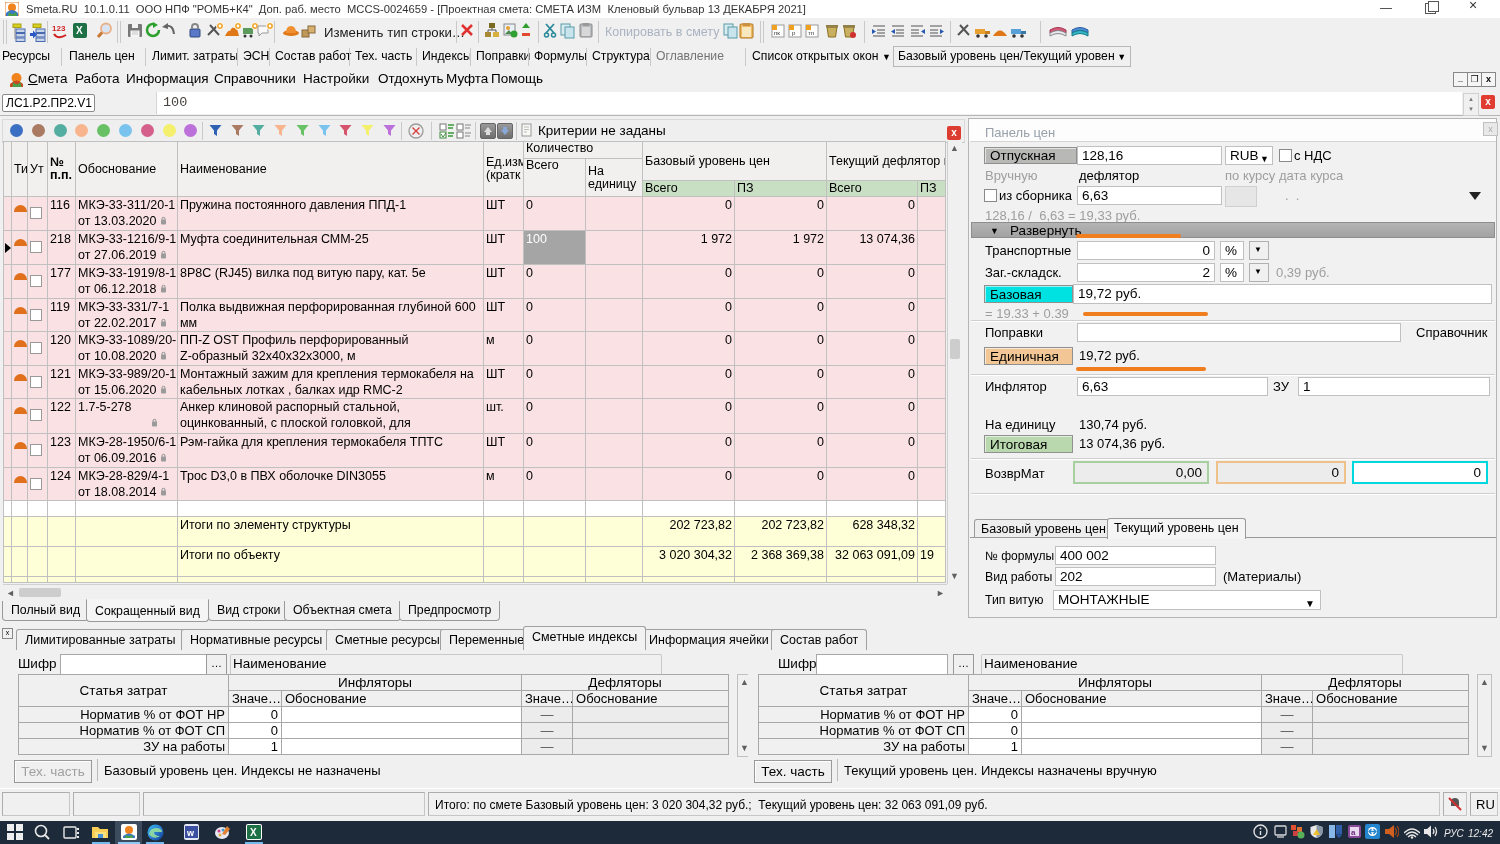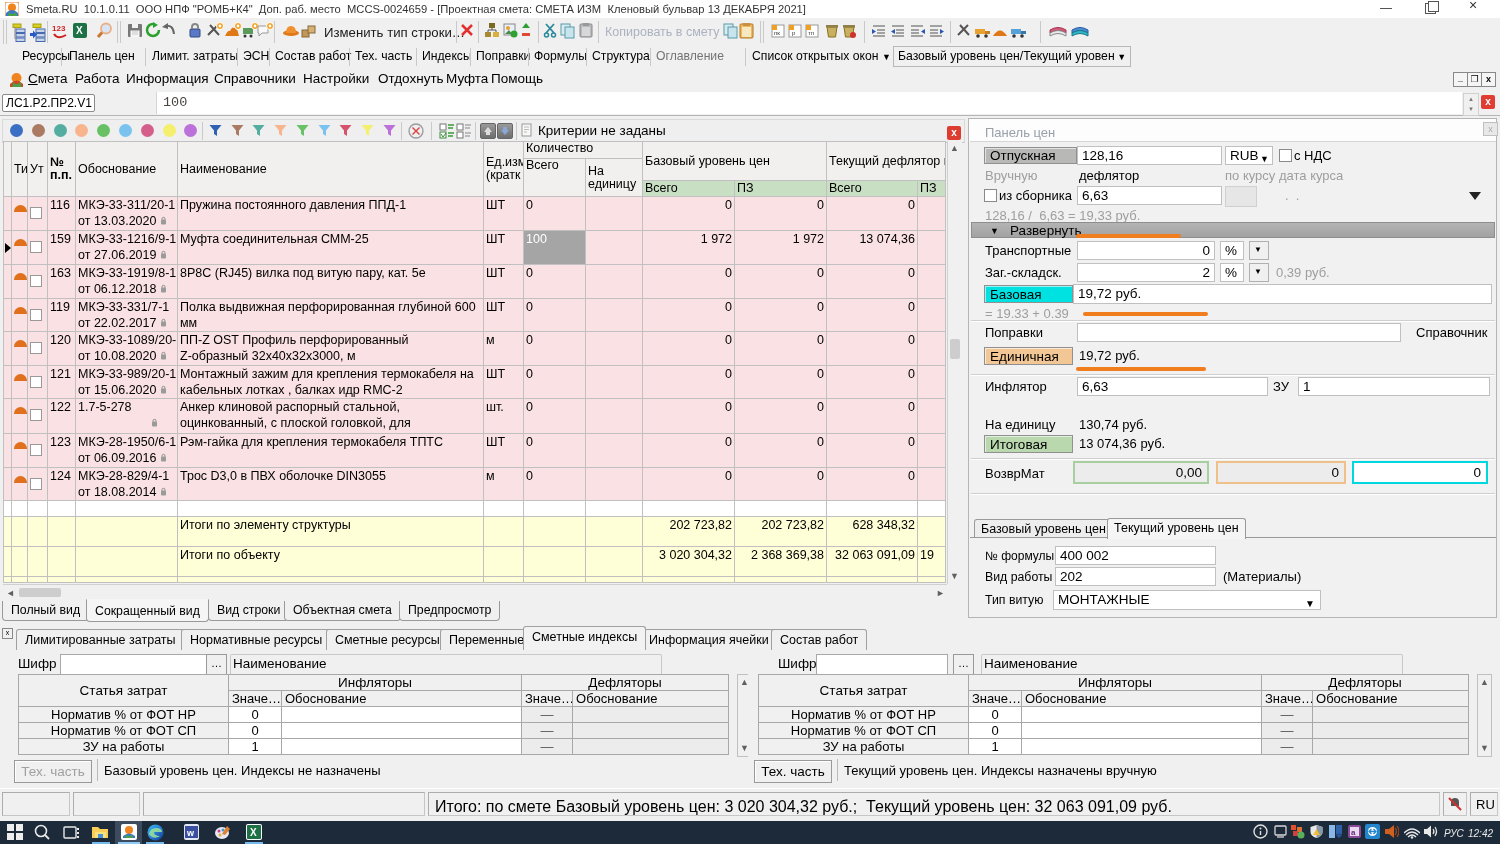--- a/index.html
+++ b/index.html
@@ -58,21 +58,21 @@
 .ptab{position:absolute;font-size:12.5px;height:18px;line-height:18px;padding:0 6px;white-space:nowrap;border:1px solid #9a9a9a;border-bottom:none;border-radius:3px 3px 0 0;background:#ededed;}
 .ptab.act{background:#f5f5f5;height:20px;z-index:2;}
 
 #btabs{left:0;top:625px;width:1500px;height:26px;background:#f0f0f0;}
 .btab{position:absolute;top:4px;height:20px;line-height:20px;font-size:12.5px;padding:0 8px;border:1px solid #a0a0a0;border-bottom:none;border-radius:3px 3px 0 0;background:#f0f0f0;}
 .btab.act{top:1px;height:23px;background:#f2f2f2;z-index:2;}
 .bpanel{position:absolute;top:651px;width:744px;height:132px;background:#f0f0f0;}
 .shifr{position:absolute;top:3px;height:20px;}
 .shifr .lb{position:absolute;left:4px;top:2px;font-size:13.5px;}
 .btable{border-collapse:collapse;table-layout:fixed;position:absolute;background:#fff;width:710px;}
-.btable td,.btable th{border:1px solid #a8a8a8;font-size:13px;font-weight:normal;padding:0 3px;overflow:hidden;white-space:nowrap;text-align:center;}
+.btable td,.btable th{border:1px solid #a8a8a8;font-size:13px;font-weight:normal;padding:0 3px;overflow:hidden;white-space:nowrap;text-align:right;}
 .btable th{background:#f0f0f0;text-align:center;}
 .btable td.gr{background:#ececec;text-align:center;color:#555;}
 .btable td.gr2{background:#ececec;}
 .techrow{position:absolute;height:24px;font-size:13.5px;}
 .techbtn{position:absolute;left:0;top:1px;width:76px;height:21px;border:1px solid #999;background:#f0f0f0;text-align:center;line-height:21px;box-shadow:inset 1px 1px 0 #fff;}
 #sbar{left:0;top:788px;width:1500px;height:33px;background:#f0f0f0;border-top:1px solid #fff;}
 .spanl{position:absolute;top:3px;height:24px;border:1px solid #c6c6c6;border-top-color:#adadad;border-left-color:#adadad;background:#f0f0f0;box-sizing:border-box;}
 #taskbar{left:0;top:821px;width:1500px;height:23px;background:#1d2a3a;}
 .tico{position:absolute;top:3px;}
 .tuline{position:absolute;top:21px;height:2px;background:#76b9ed;}
@@ -291,21 +291,21 @@
  <svg class="ico" style="left:1048px" width="20" height="18">
       <path d="M2 8 q8 -5 16 0 v3 q-8 -5 -16 0z" fill="#d85a78" stroke="#a03050"></path>
       <path d="M2 11 q8 -5 16 0 v3 q-8 -5 -16 0z" fill="#e8eaf0" stroke="#888"></path>
     </svg>
  <svg class="ico" style="left:1070px" width="20" height="18">
       <path d="M2 8 q8 -5 16 0 v3 q-8 -5 -16 0z" fill="#4a90d8" stroke="#2858a0"></path>
       <path d="M2 11 q8 -5 16 0 v3 q-8 -5 -16 0z" fill="#30b8c8" stroke="#1a7a88"></path>
     </svg>
 </div>
 <div class="ab" id="tabsrow">
- <div class="tabb" style="left:22px">Ресурсы</div>
+ <div class="tabb" style="left:2px">Ресурсы</div>
     <div class="tsep" style="left:61px"></div>
  <div class="tabb" style="left:69px">Панель цен</div>
     <div class="tsep" style="left:145px"></div>
  <div class="tabb" style="left:152px">Лимит. затраты</div>
     <div class="tsep" style="left:237px"></div>
  <div class="tabb" style="left:243px">ЭСН</div>
     <div class="tsep" style="left:269px"></div>
  <div class="tabb" style="left:275px">Состав работ</div>
     <div class="tsep" style="left:349px"></div>
  <div class="tabb" style="left:355px">Тех. часть</div>
@@ -483,39 +483,39 @@
         <td class="pk"></td>
       </tr>
 <tr style="height:34px">
         <td class="pk" style="padding:0;vertical-align:middle">
           <svg width="8" height="12">
             <path d="M1 1 l6 5 -6 5z" fill="#000"></path>
           </svg>
         </td>
         <td class="pk"><span class="mound" style="margin-top:8px"></span></td>
         <td class="pk"><span class="cbx" style="margin-top:10px"></span></td>
-        <td class="pk">159</td>
+        <td class="pk">218</td>
         <td class="pk">МКЭ-33-1216/9-1<br>от 27.06.2019 <svg width="7" height="10" style="vertical-align:-1px;display:inline">
             <path d="M2 3.8 v-1 a1.5 1.5 0 0 1 3 0 V3.8" stroke="#8a8a8a" stroke-width="1" fill="none"></path>
             <rect x="1" y="3.6" width="5" height="5" rx="1" fill="#9a9a9a"></rect>
           </svg></td>
         <td class="pk">Муфта соединительная СММ-25</td>
         <td class="pk">ШТ</td>
         <td style="background:#a5a5a5;color:#fff">100</td>
         <td class="pk"></td>
         <td class="pk num">1 972</td>
         <td class="pk num">1 972</td>
         <td class="pk num">13 074,36</td>
         <td class="pk"></td>
       </tr>
 <tr style="height:34px">
         <td class="pk"></td>
         <td class="pk"><span class="mound" style="margin-top:8px"></span></td>
         <td class="pk"><span class="cbx" style="margin-top:10px"></span></td>
-        <td class="pk">163</td>
+        <td class="pk">177</td>
         <td class="pk">МКЭ-33-1919/8-1<br>от 06.12.2018 <svg width="7" height="10" style="vertical-align:-1px;display:inline">
             <path d="M2 3.8 v-1 a1.5 1.5 0 0 1 3 0 V3.8" stroke="#8a8a8a" stroke-width="1" fill="none"></path>
             <rect x="1" y="3.6" width="5" height="5" rx="1" fill="#9a9a9a"></rect>
           </svg></td>
         <td class="pk">8Р8С (RJ45) вилка под витую пару, кат. 5е</td>
         <td class="pk">ШТ</td>
         <td class="pk">0</td>
         <td class="pk"></td>
         <td class="pk num">0</td>
         <td class="pk num">0</td>
@@ -915,21 +915,21 @@
   <div class="techbtn">Тех. часть</div>
   <div class="ab" style="left:83px;top:0;width:1px;height:22px;background:#bbb"></div>
   <div class="ab" style="left:90px;top:4px;font-size:13px">Текущий уровень цен. Индексы назначены вручную</div>
  </div>
 </div>
 <div class="ab" id="sbar">
  <div class="spanl" style="left:2px;width:68px"></div>
  <div class="spanl" style="left:73px;width:67px"></div>
  <div class="spanl" style="left:143px;width:282px"></div>
  <div class="spanl" style="left:428px;width:1012px">
-      <span style="position:absolute;left:6px;top:5px;font-size:16px">Итого: по смете Базовый уровень цен: 3 020 304,32 руб.;&nbsp; Текущий уровень цен: 32 063 091,09 руб.</span>
+      <span style="position:absolute;left:6px;top:5px;font-size:12px">Итого: по смете Базовый уровень цен: 3 020 304,32 руб.;&nbsp; Текущий уровень цен: 32 063 091,09 руб.</span>
     </div>
  <div class="spanl" style="left:1443px;width:24px">
       <svg style="position:absolute;left:3px;top:3px" width="16" height="16">
         <path d="M8 2 a4 4 0 0 1 4 4 v4 h-8 v-4 a4 4 0 0 1 4 -4z M5 11 h6" fill="#555"></path>
         <line x1="2" y1="2" x2="14" y2="14" stroke="#d03030" stroke-width="2"></line>
       </svg>
     </div>
  <div class="spanl" style="left:1470px;width:28px">
       <span style="position:absolute;left:5px;top:4px;font-size:13px">RU</span>
     </div>

